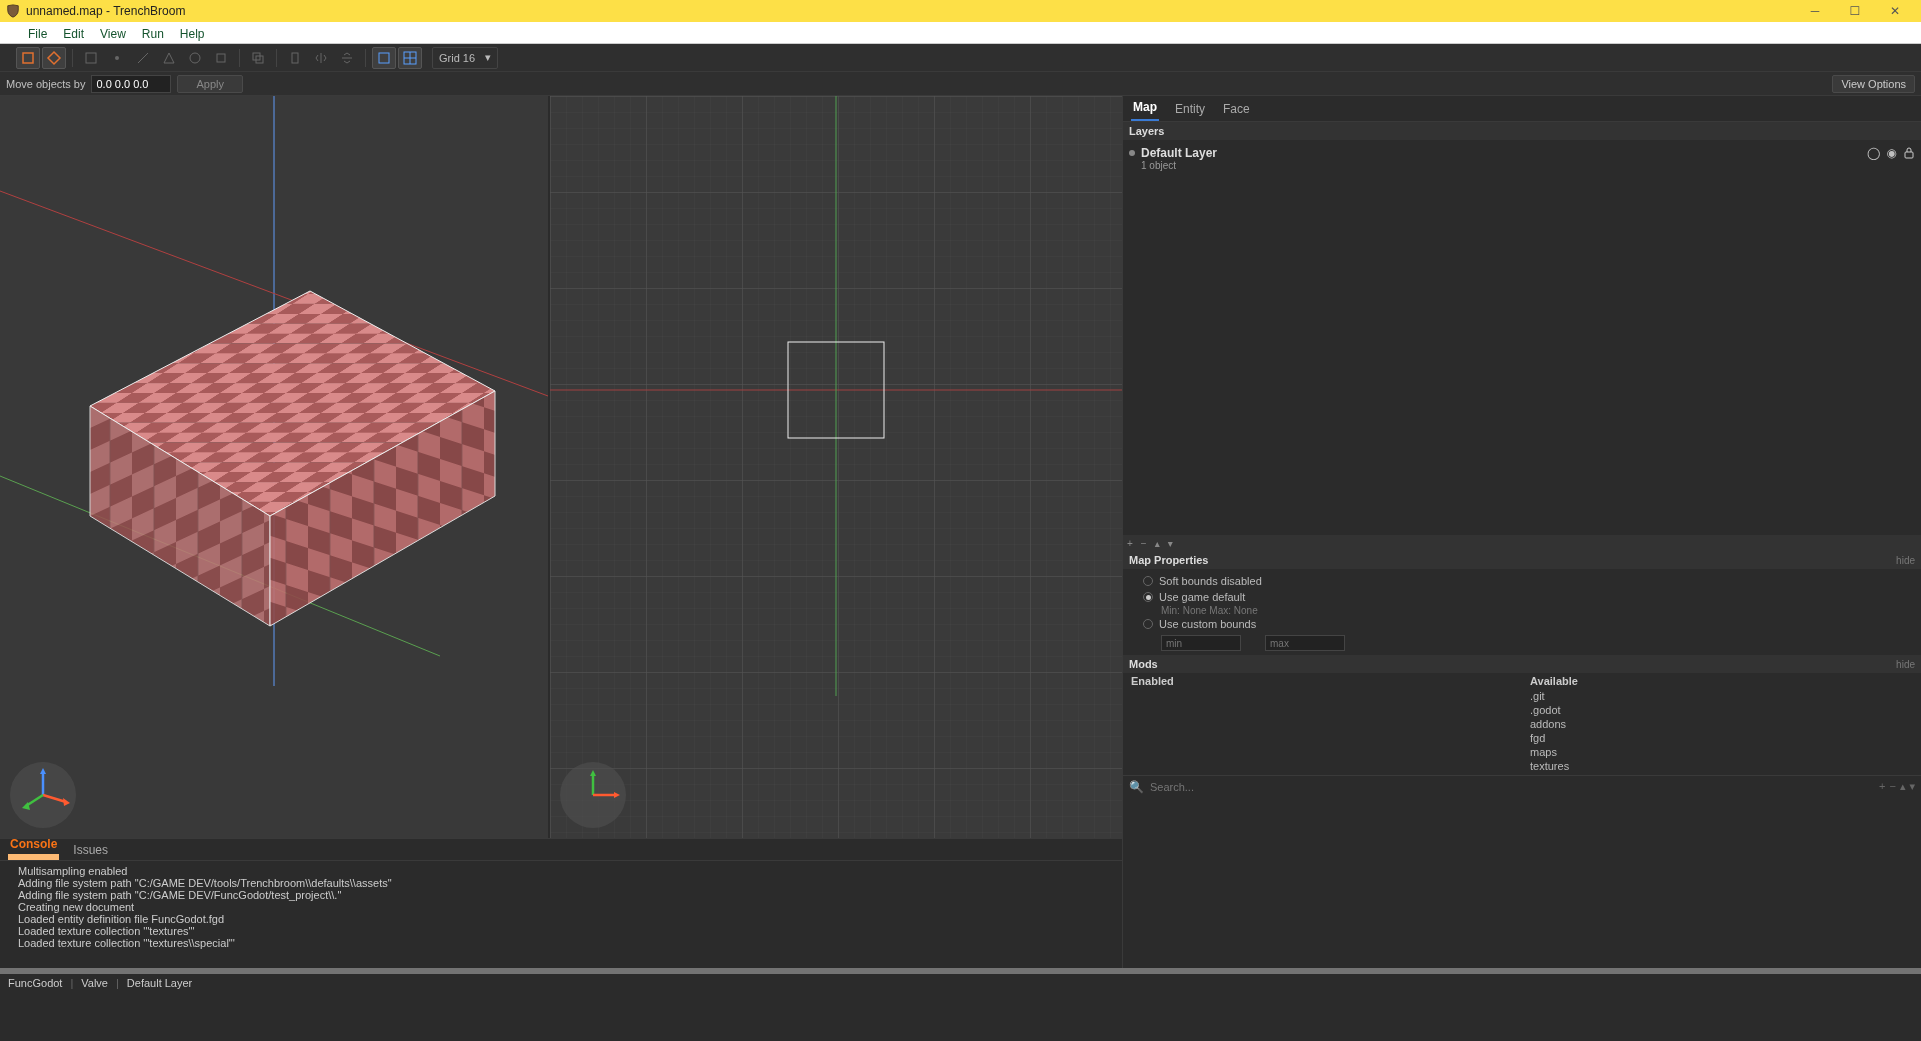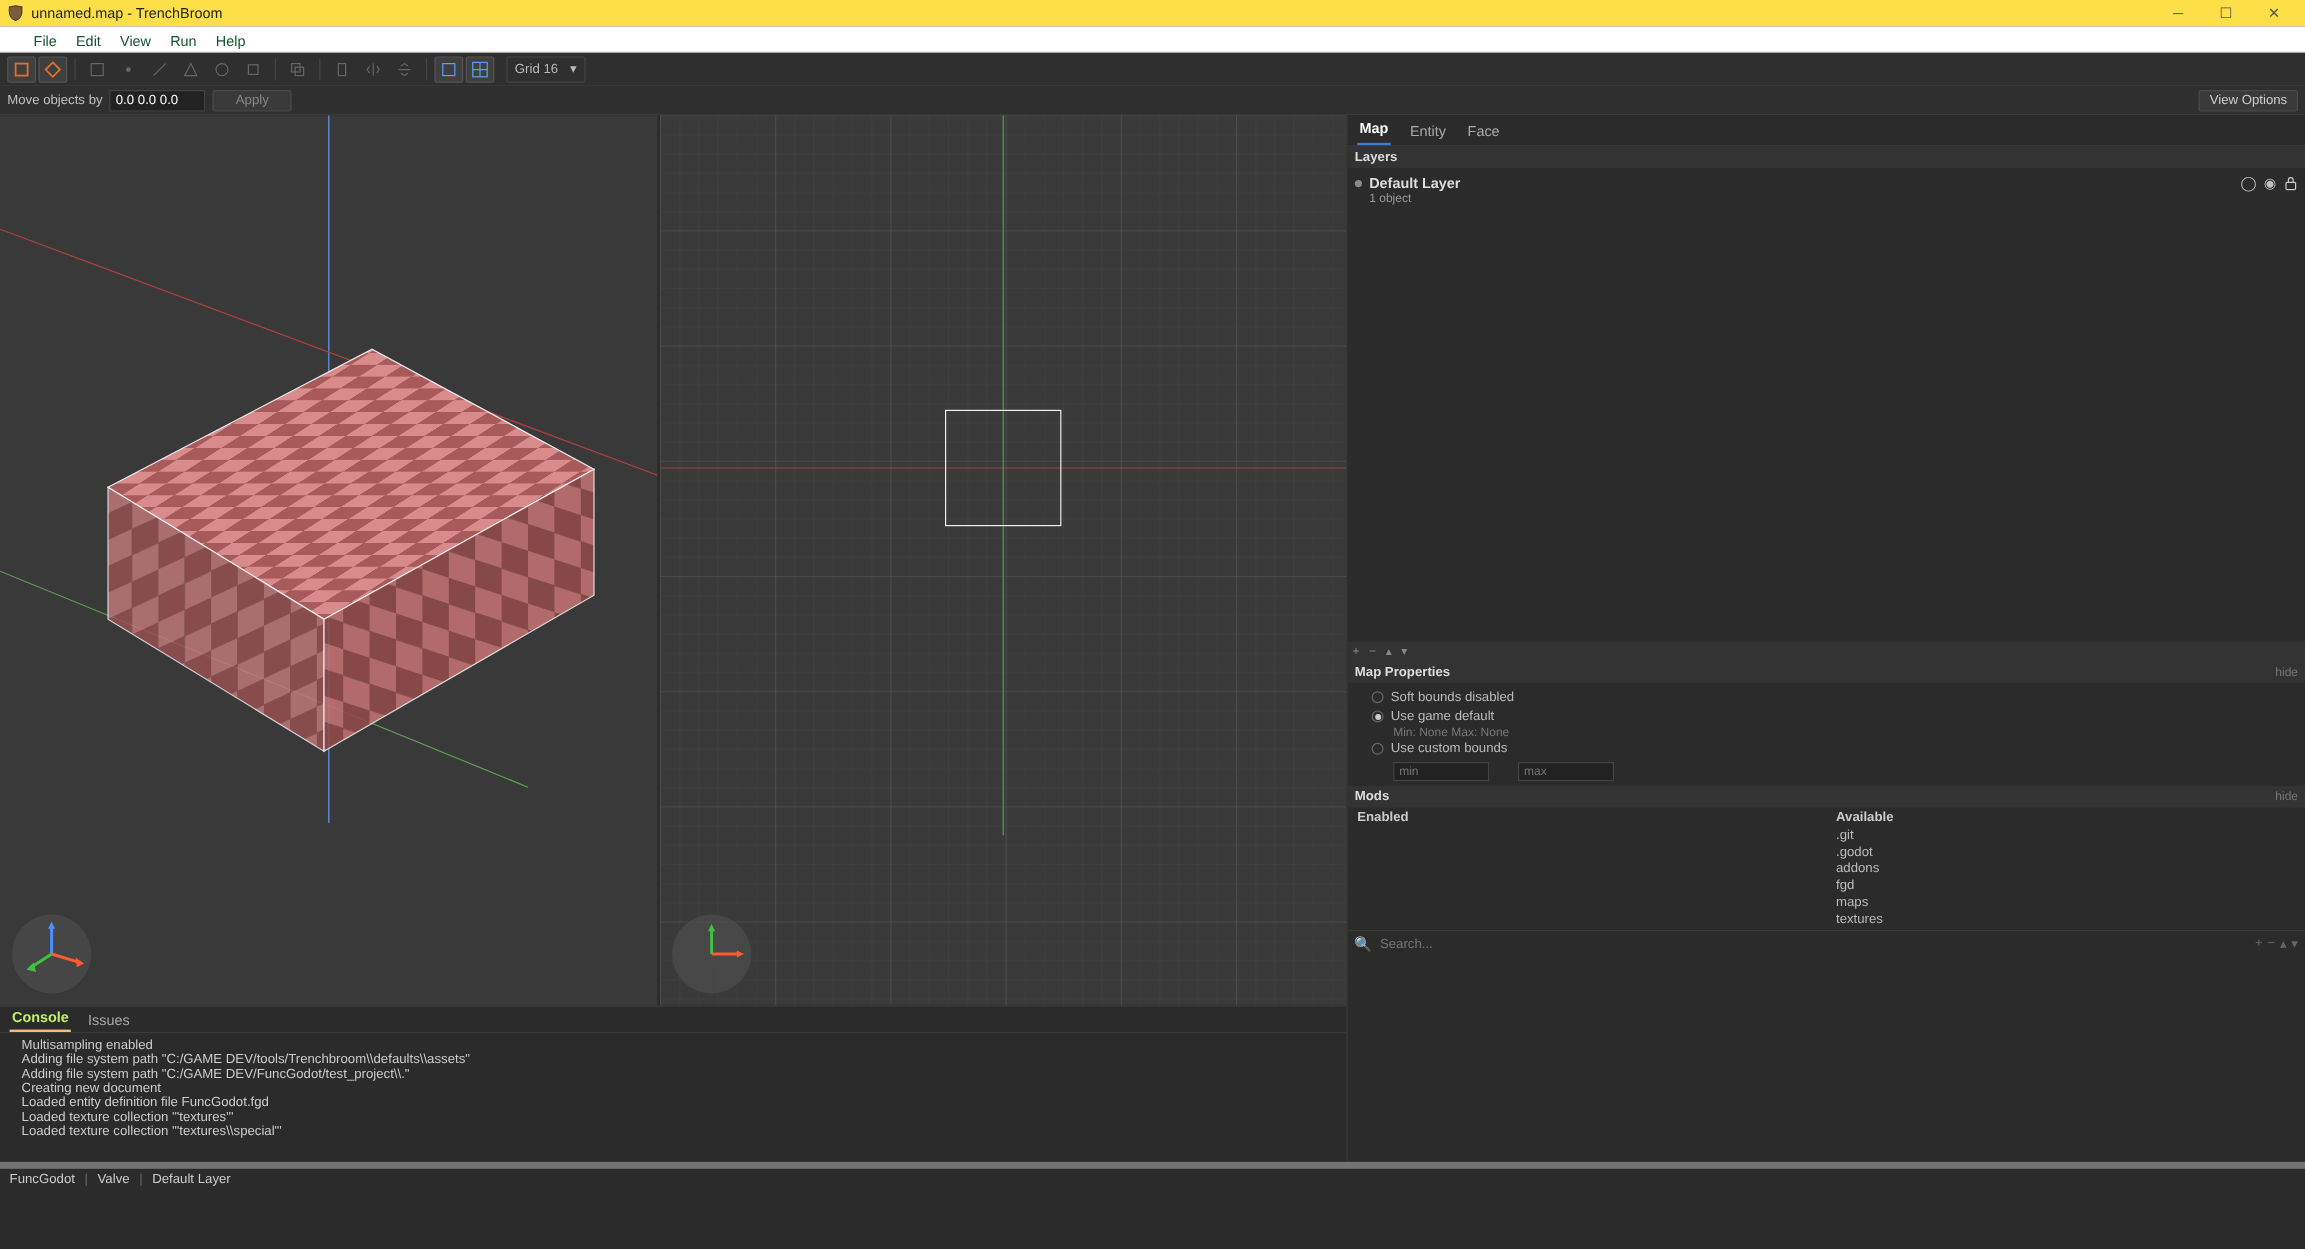--- a/index.html
+++ b/index.html
@@ -3,39 +3,39 @@
 <meta charset="utf-8">
 <style>
 * { margin: 0; padding: 0; box-sizing: border-box; font-family: "Segoe UI", Tahoma, sans-serif; }
 body { background: #2b2b2b; color: #c0c0c0; font-size: 12px; overflow: hidden; width: 1921px; height: 1041px; }
 .titlebar { height: 22px; background: #fde047; color: #222; display: flex; align-items: center; padding: 0 6px; font-size: 12px; }
 .titlebar .app-icon { width: 14px; height: 14px; margin-right: 6px; }
 .titlebar .spacer { flex: 1; }
 .titlebar .winbtn { width: 40px; height: 22px; display: flex; align-items: center; justify-content: center; color: #555; }
 .menubar { height: 22px; background: #fff; color: #14532d; display: flex; align-items: flex-end; padding: 0 20px; font-size: 12px; border-bottom: 1px solid #ccc; }
 .menubar .menu-item { padding: 2px 8px; cursor: default; }
-.toolbar { height: 28px; background: #2f2f2f; display: flex; align-items: center; padding: 0 6px; gap: 2px; border-bottom: 1px solid #3a3a3a; }
+.toolbar { height: 28px; background: #2f2f2f; display: flex; align-items: center; padding: 0 16px; gap: 2px; border-bottom: 1px solid #3a3a3a; }
 .toolbar .tbtn { width: 24px; height: 22px; display: flex; align-items: center; justify-content: center; border-radius: 2px; }
 .toolbar .tbtn.active { background: #3f3f3f; border: 1px solid #555; }
 .toolbar .sep { width: 1px; height: 18px; background: #444; margin: 0 4px; }
 .grid-select { display: flex; align-items: center; color: #bbb; padding: 0 6px; height: 22px; border: 1px solid #444; border-radius: 2px; margin-left: 8px; font-size: 11px; gap: 10px; }
 .movebar { height: 24px; background: #2f2f2f; display: flex; align-items: center; padding: 0 6px; border-bottom: 1px solid #3a3a3a; font-size: 11px; }
 .movebar input { background: #222; border: 1px solid #444; color: #fff; height: 18px; padding: 0 4px; margin-left: 6px; width: 80px; font-size: 11px; }
 .movebar .apply-btn { background: #3a3a3a; border: 1px solid #4a4a4a; color: #888; height: 18px; padding: 0 18px; margin-left: 6px; font-size: 11px; border-radius: 2px; }
 .movebar .spacer { flex: 1; }
 .movebar .view-options { background: #3a3a3a; border: 1px solid #4a4a4a; color: #ccc; height: 18px; padding: 0 8px; font-size: 11px; border-radius: 2px; }
 .main { display: flex; height: 872px; }
 .viewports { width: 1122px; display: flex; flex-direction: column; }
 .views { flex: 1; display: flex; position: relative; }
 .view3d { width: 548px; height: 100%; background: #393939; position: relative; overflow: hidden; }
 .view2d { flex: 1; height: 100%; background: #3a3a3a; position: relative; border-left: 2px solid #2b2b2b; overflow: hidden; }
 .console-panel { height: 130px; background: #2b2b2b; border-top: 1px solid #3a3a3a; display: flex; flex-direction: column; }
 .console-tabs { height: 22px; display: flex; align-items: flex-end; padding: 0 8px; gap: 12px; border-bottom: 1px solid #3a3a3a; }
 .console-tabs .tab { font-size: 12px; padding: 3px 2px; color: #aaa; }
-.console-tabs .tab.active { color: #bef264; border-bottom: 2px solid #fdba74; font-weight: 600; }
+.console-tabs .tab.active { color: #f97316; border-bottom: 6px solid #fdba74; font-weight: 600; }
 .console-text { flex: 1; font-family: Liberation Sans, sans-serif; font-size: 11px; padding: 4px 18px; color: #ccc; white-space: pre; overflow-y: auto; }
 .console-text::-webkit-scrollbar { width: 10px; background: #2b2b2b; }
 .console-text::-webkit-scrollbar-thumb { background: #4a4a4a; }
 .statusbar { height: 23px; background: #2b2b2b; border-top: 6px solid #737373; display: flex; align-items: center; padding: 0 8px; font-size: 11px; color: #ccc; }
 .statusbar .ssep { margin: 0 8px; color: #666; }
 .side { flex: 1; background: #2b2b2b; border-left: 1px solid #3a3a3a; display: flex; flex-direction: column; }
 .side-tabs { height: 26px; display: flex; align-items: flex-end; padding: 0 8px; gap: 14px; border-bottom: 1px solid #3a3a3a; }
 .side-tabs .tab { font-size: 12px; padding: 5px 2px; color: #aaa; cursor: default; }
 .side-tabs .tab.active { color: #fff; border-bottom: 2px solid #3a7bd5; font-weight: 600; }
 .section-header { background: #333; padding: 3px 6px; font-weight: 600; font-size: 11px; color: #ddd; display: flex; align-items: center; }

